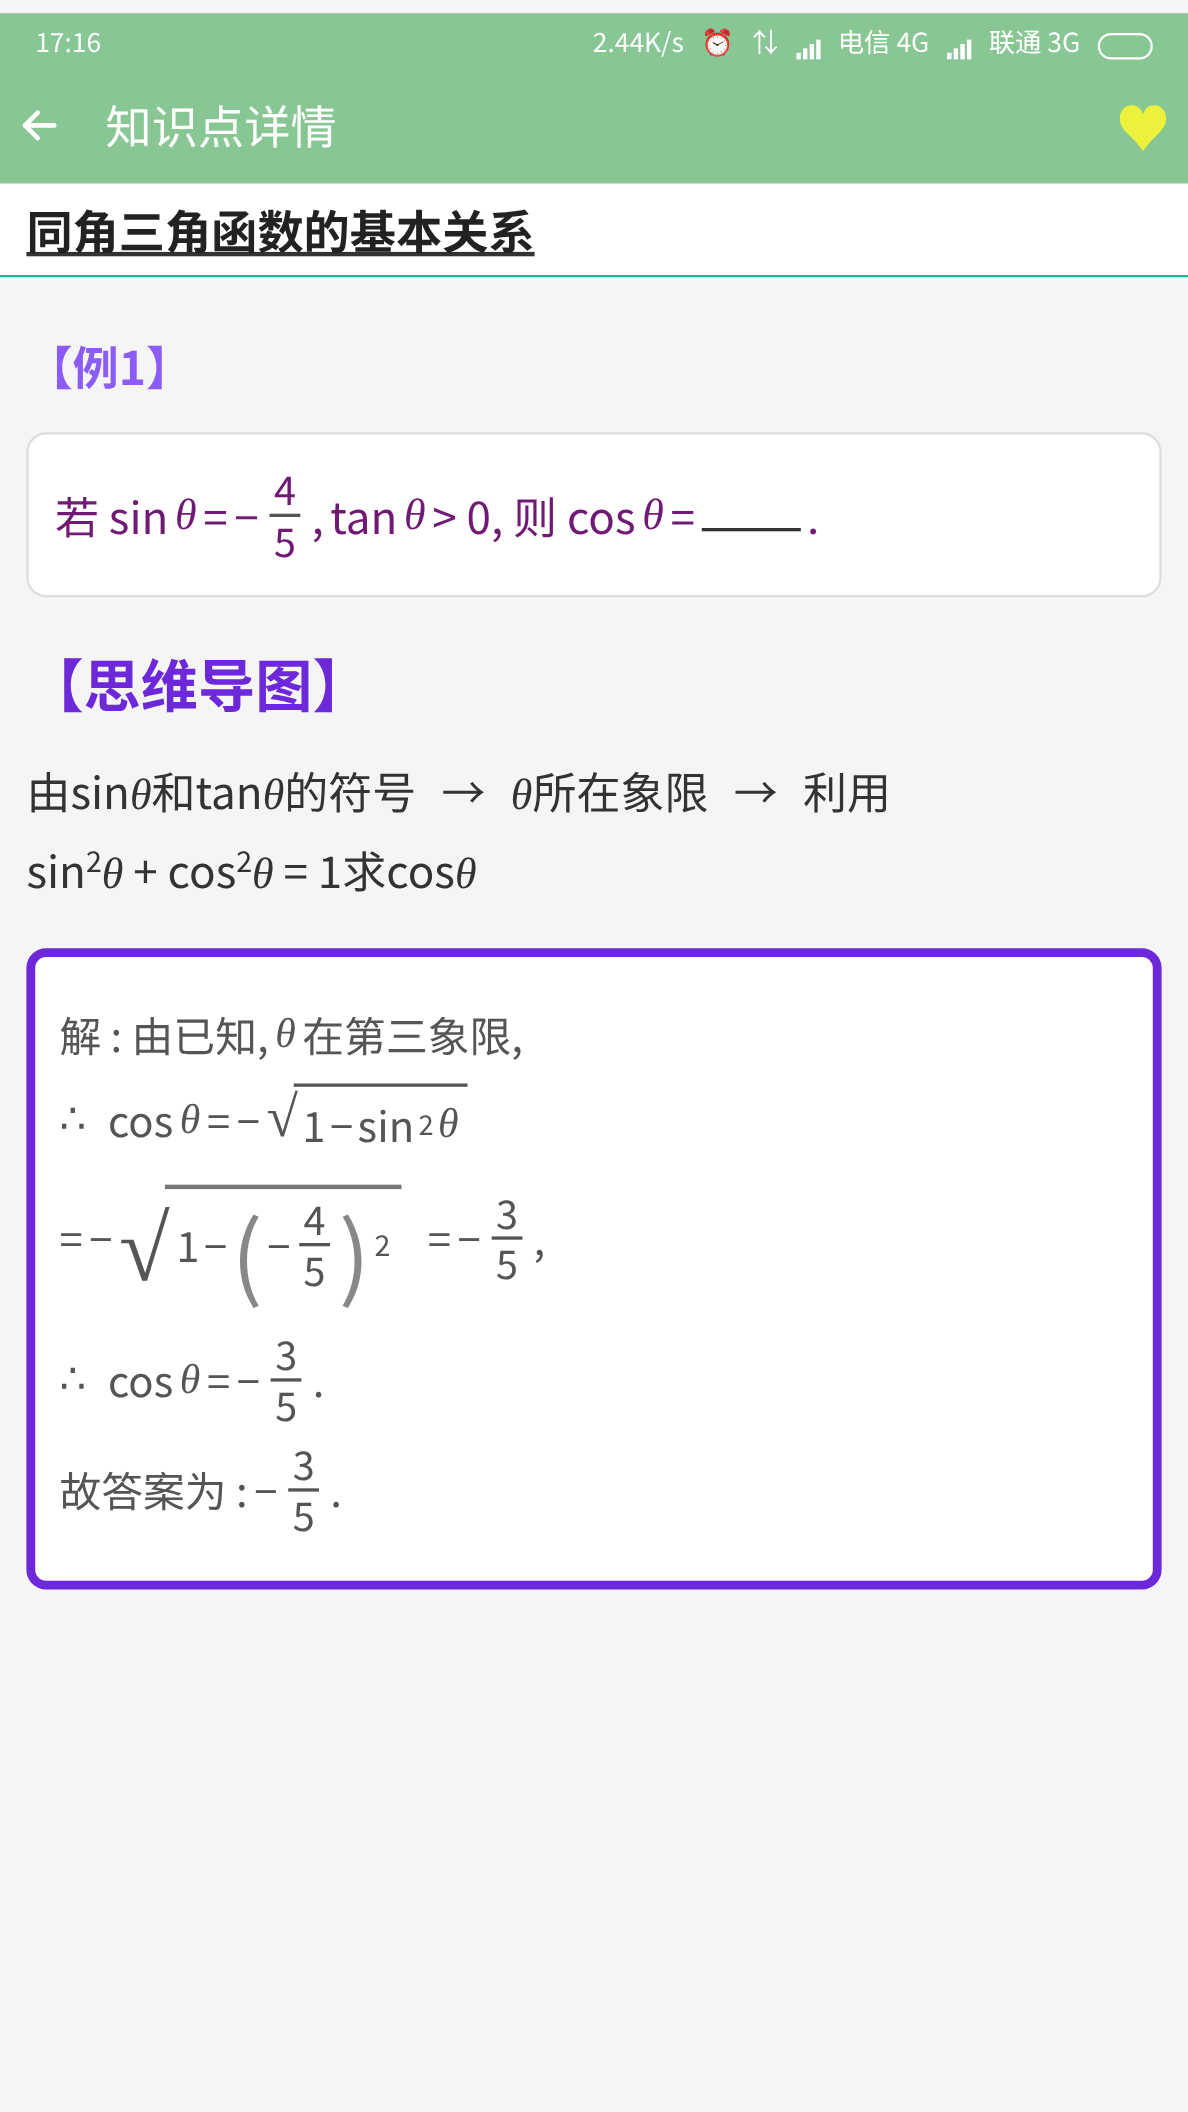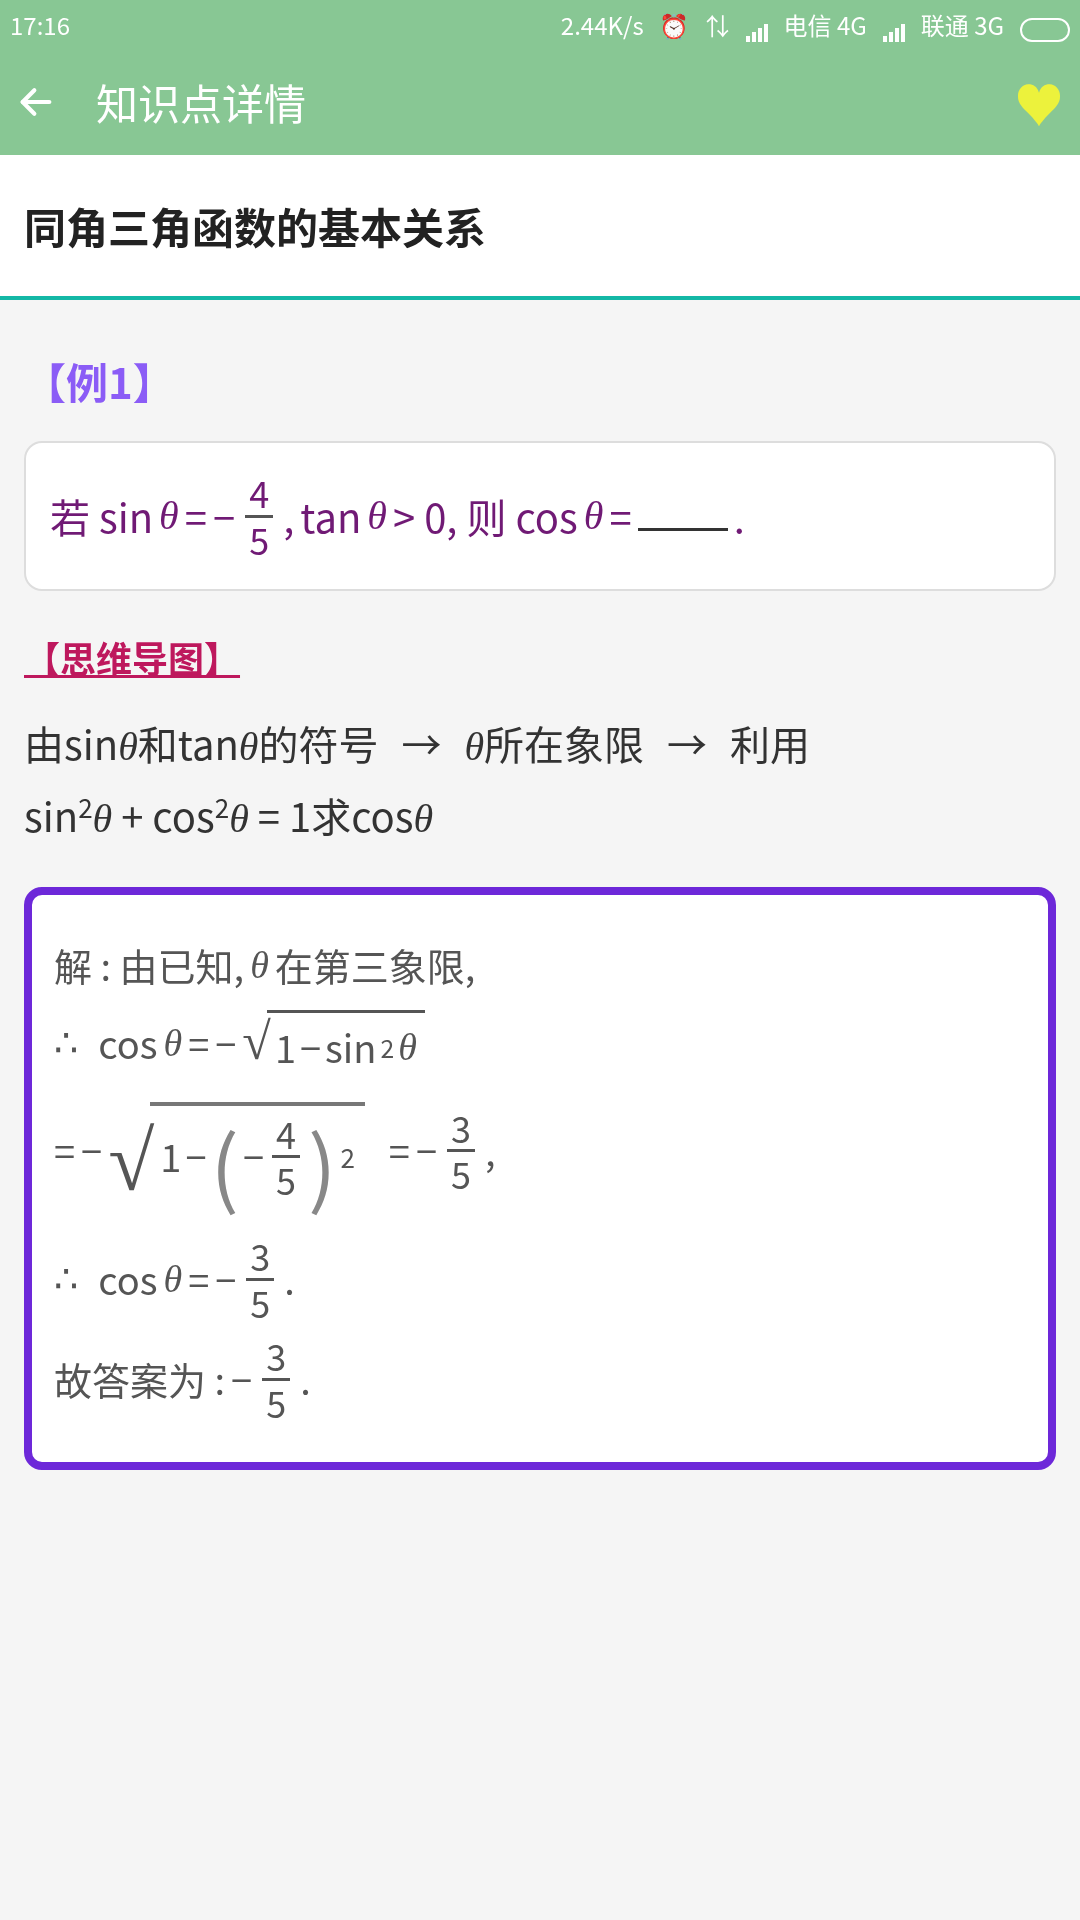--- a/index.html
+++ b/index.html
@@ -1,42 +1,42 @@
 <!DOCTYPE html>
 <html><head>
 <meta charset="utf-8">
 <style>
   * { margin:0; padding:0; box-sizing:border-box; }
   body { width:1080px; height:1920px; font-family:"Noto Sans CJK SC","Microsoft YaHei",sans-serif; background:#f5f5f5; overflow:hidden; color:#333; }
   
-  .status-bar { height:48px; background:#88c794; display:flex; align-items:center; justify-content:space-between; padding:0 10px; color:#fff; font-size:24px; }
+  .status-bar { height:48px; background:#88c794; display:flex; align-items:center; justify-content:space-between; padding:0 32px; color:#fff; font-size:24px;margin-top:12px; }
   .status-left{display:flex;align-items:center;gap:16px;}
   .status-right{display:flex;align-items:flex-end;gap:16px;}
   .battery{width:50px;height:24px;border:2px solid #fff;border-radius:12px;position:relative;overflow:hidden;}
   .battery::after{content:"";position:absolute;right:-6px;top:6px;width:4px;height:8px;background:#fff;border-radius:2px;}
   .battery-fill{height:100%;width:70%;background:#ff9500;border-radius:10px 0 0 10px;}
   .sig{display:inline-flex;align-items:flex-end;gap:2px;height:20px;}
   .sig span{width:4px;background:#fff;display:inline-block;}
   .sig span:nth-child(1){height:6px;}
   .sig span:nth-child(2){height:10px;}
   .sig span:nth-child(3){height:14px;}
   .sig span:nth-child(4){height:18px;}
   
   .app-bar{height:107px;background:#88c794;display:flex;align-items:center;padding:0 16px;color:#fff;}
   .back-arrow{font-size:44px;margin-right:40px;display:flex;align-items:center;}
   .app-title{font-size:42px;flex:1;}
   .heart{font-size:50px;color:#ecf23c;}
   
-  .title-panel{background:#fff;padding:40px 24px;border-bottom:4px solid #14b8a6;}
+  .title-panel{background:#fff;padding:11px 24px;border-bottom:2px solid #14b8a6;text-decoration:underline;}
   .topic-title{font-size:42px;font-weight:bold;color:#222;}
   
   .content{padding:0 24px;}
   .ex-label{color:#8b5cf6;font-size:42px;font-weight:bold;margin:50px 0 30px;}
   .card{background:#fff;border:2px solid #ddd;border-radius:18px;padding:30px 24px;font-size:40px;color:#701a75;}
-  .sub-head{font-size:36px;font-weight:bold;color:#be185d;margin:40px 0 26px;text-decoration:underline;}
+  .sub-head{font-size:52px;font-weight:bold;color:#6d28d9;margin:40px 0 26px;}
   .analysis{font-size:40px;line-height:1.7;color:#333;margin-bottom:34px;}
   .math-var{font-style:italic;font-family:'Times New Roman',serif;}
   .sup{font-size:0.65em;vertical-align:super;}
   .arrow{margin:0 14px;}
   
   .frac{display:inline-flex;flex-direction:column;align-items:center;vertical-align:middle;line-height:1.1;margin:0 4px;}
   .frac .n,.frac .d{font-size:36px;}
   .frac .bar{width:28px;border-top:3px solid #555;margin:2px 0;}
   
   .q-line{display:flex;align-items:center;flex-wrap:wrap;gap:6px;font-size:40px;line-height:1.6;}

